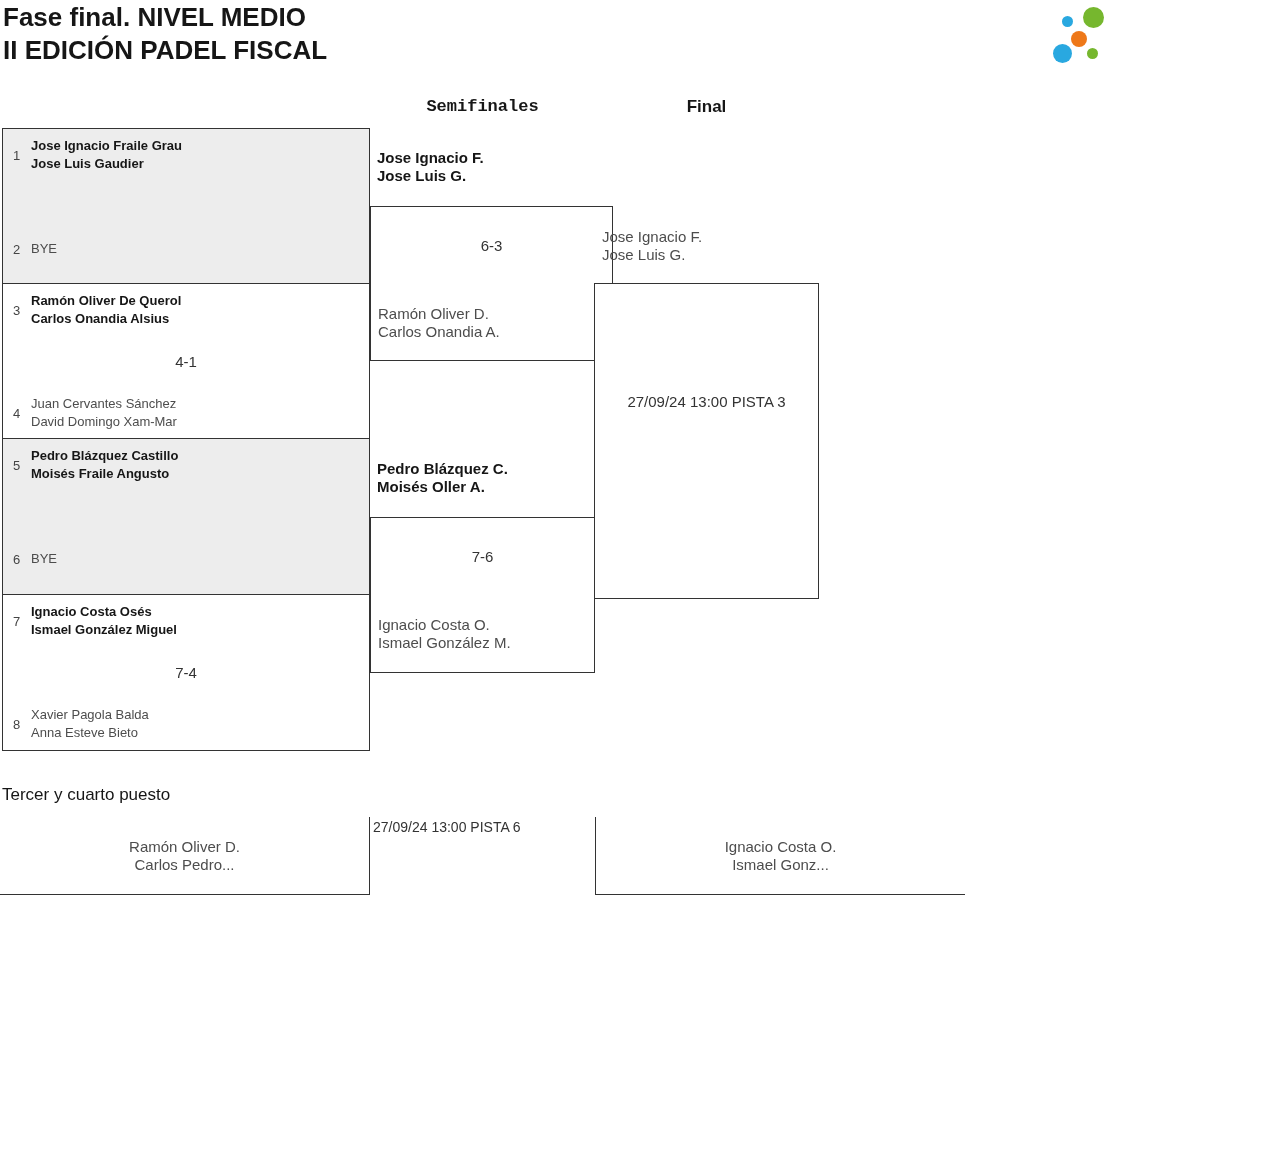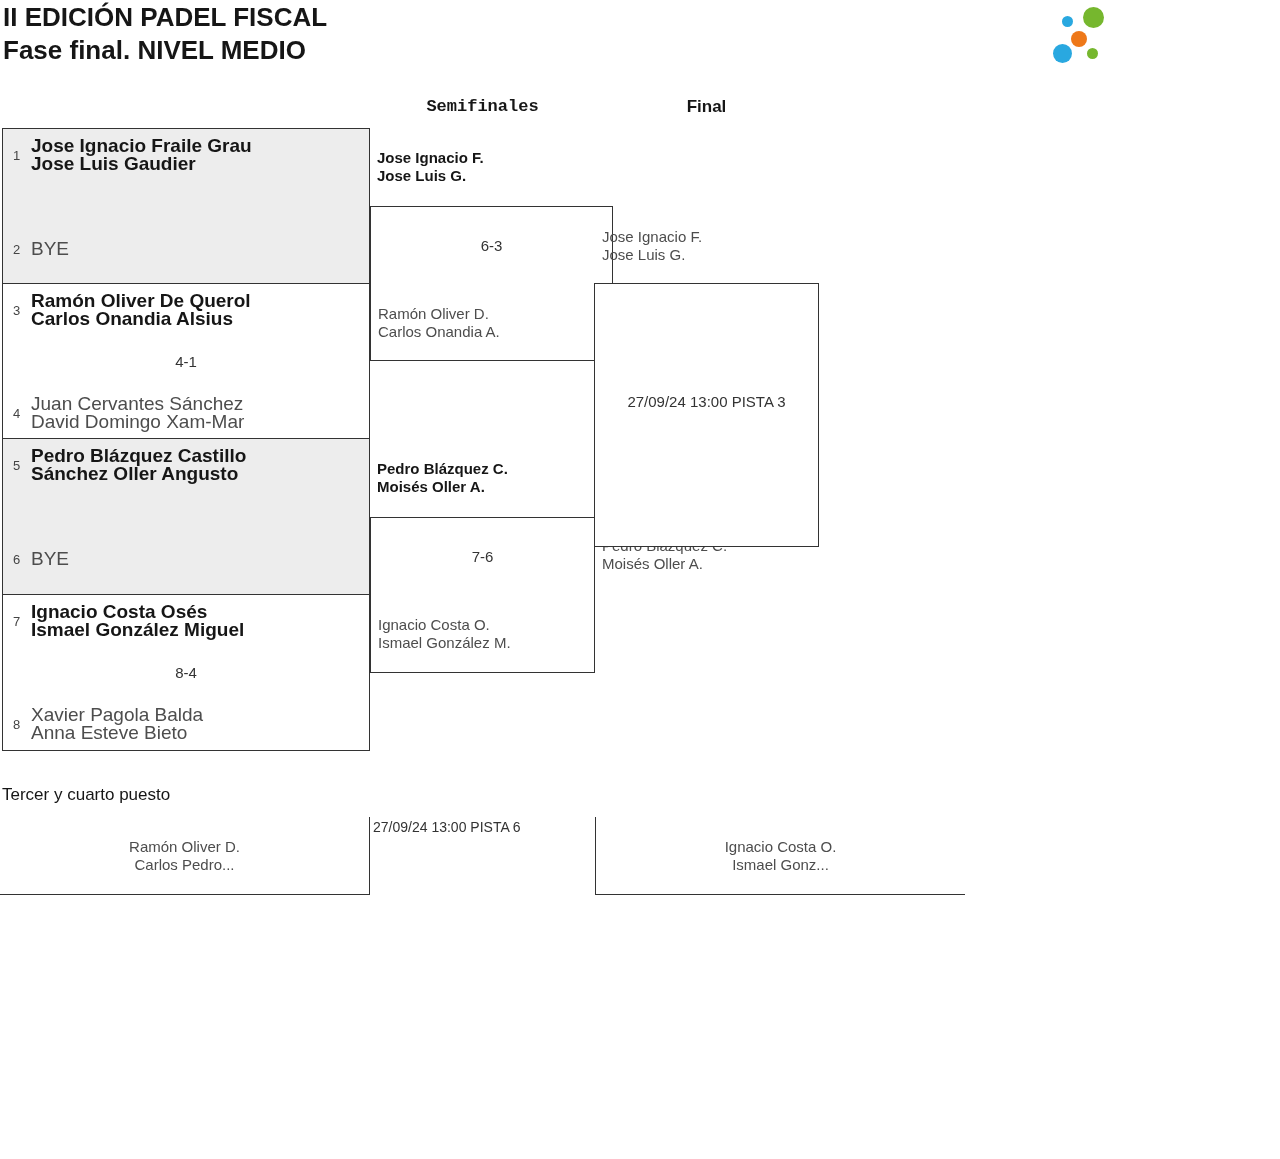--- a/index.html
+++ b/index.html
@@ -26,21 +26,21 @@
   .col-header.c0{left:2px;width:368px;}
   .col-header.c1{left:370px;width:225px;font-family:Liberation Mono, monospace;}
   .col-header.c2{left:594px;width:225px;}
   
   .box{position:absolute;border:1px solid var(--border,#333333);background:#fff;box-sizing:border-box;}
   .box.shaded{background:var(--box-shaded,#ededed);}
   .team-row{position:absolute;left:5px;right:5px;display:flex;align-items:center;gap:6px;}
   .team-row.pos-top{top:8px;}
   .team-row.pos-bottom{top:111px;}
   .seed{flex:none;width:17px;text-align:center;font-size:13px;color:#444;}
-  .names{font-size:19px;line-height:18px;color:#4d4d4d;}
+  .names{font-size:13px;line-height:18px;color:#4d4d4d;}
   .names.winner{font-weight:700;color:#161616;}
   .match-score{position:absolute;left:0;right:0;text-align:center;font-size:15px;color:#333;}
   .qf-score{top:69px;}
   .sf-score{top:30px;}
   .sf-loser{position:absolute;left:7px;top:98px;font-size:15px;line-height:18px;color:#4d4d4d;}
   .float-label{position:absolute;font-size:15px;line-height:18px;}
   .float-label.winner{font-weight:700;color:#161616;}
   .float-label.adv{color:#4d4d4d;}
   .schedule{position:absolute;font-size:15px;color:#333;line-height:18px;}
   .final-schedule{left:0;right:0;top:109px;text-align:center;}
@@ -51,22 +51,22 @@
   .tp-slot.right{left:595px;width:370px;border-left:1px solid var(--border,#333);border-bottom:1px solid var(--border,#333);}
   .tp-names{position:absolute;left:0;right:0;top:21px;text-align:center;font-size:15px;line-height:18px;color:#4d4d4d;}
   .tp-schedule{left:373px;top:818px;font-size:14px;}
 </style>
 </head>
 <body>
 
 <div class="page">
 
   <div class="title-block">
+    <div>Fase final. NIVEL MEDIO</div>
     <div>II EDICIÓN PADEL FISCAL</div>
-    <div>Fase final. NIVEL MEDIO</div>
   </div>
 
   <div class="logo">
     <span class="dot d-blue-sm"></span>
     <span class="dot d-green-lg"></span>
     <span class="dot d-orange"></span>
     <span class="dot d-blue-lg"></span>
     <span class="dot d-green-sm"></span>
   </div>
 
@@ -107,42 +107,42 @@
         <div>David Domingo Xam-Mar</div>
       </span>
     </div>
   </div>
 
   <div class="box shaded" style="left:2px;top:438px;width:368px;height:157px;">
     <div class="team-row pos-top">
       <span class="seed">5</span>
       <span class="names winner">
         <div>Pedro Blázquez Castillo</div>
-        <div>Sánchez Oller Angusto</div>
+        <div>Moisés Fraile Angusto</div>
       </span>
     </div>
     <div class="match-score qf-score"></div>
     <div class="team-row pos-bottom">
       <span class="seed">6</span>
       <span class="names">
         <div>BYE</div>
         <div></div>
       </span>
     </div>
   </div>
 
   <div class="box" style="left:2px;top:594px;width:368px;height:157px;">
     <div class="team-row pos-top">
       <span class="seed">7</span>
       <span class="names winner">
         <div>Ignacio Costa Osés</div>
         <div>Ismael González Miguel</div>
       </span>
     </div>
-    <div class="match-score qf-score">8-4</div>
+    <div class="match-score qf-score">7-4</div>
     <div class="team-row pos-bottom">
       <span class="seed">8</span>
       <span class="names">
         <div>Xavier Pagola Balda</div>
         <div>Anna Esteve Bieto</div>
       </span>
     </div>
   </div>
 
   <div class="float-label winner" style="left:377px;top:149px;">
@@ -173,21 +173,21 @@
 
   <div class="float-label adv" style="left:602px;top:228px;">
     <div>Jose Ignacio F.</div>
     <div>Jose Luis G.</div>
   </div>
   <div class="float-label adv" style="left:602px;top:537px;">
     <div>Pedro Blázquez C.</div>
     <div>Moisés Oller A.</div>
   </div>
 
-  <div class="box" style="left:594px;top:283px;width:225px;height:264px;">
+  <div class="box" style="left:594px;top:283px;width:225px;height:316px;">
     <div class="schedule final-schedule">27/09/24 13:00 PISTA 3</div>
   </div>
 
   <div class="tp-heading">Tercer y cuarto puesto</div>
 
   <div class="tp-slot left">
     <div class="tp-names">
       <div>Ramón Oliver D.</div>
       <div>Carlos Pedro...</div>
     </div>

